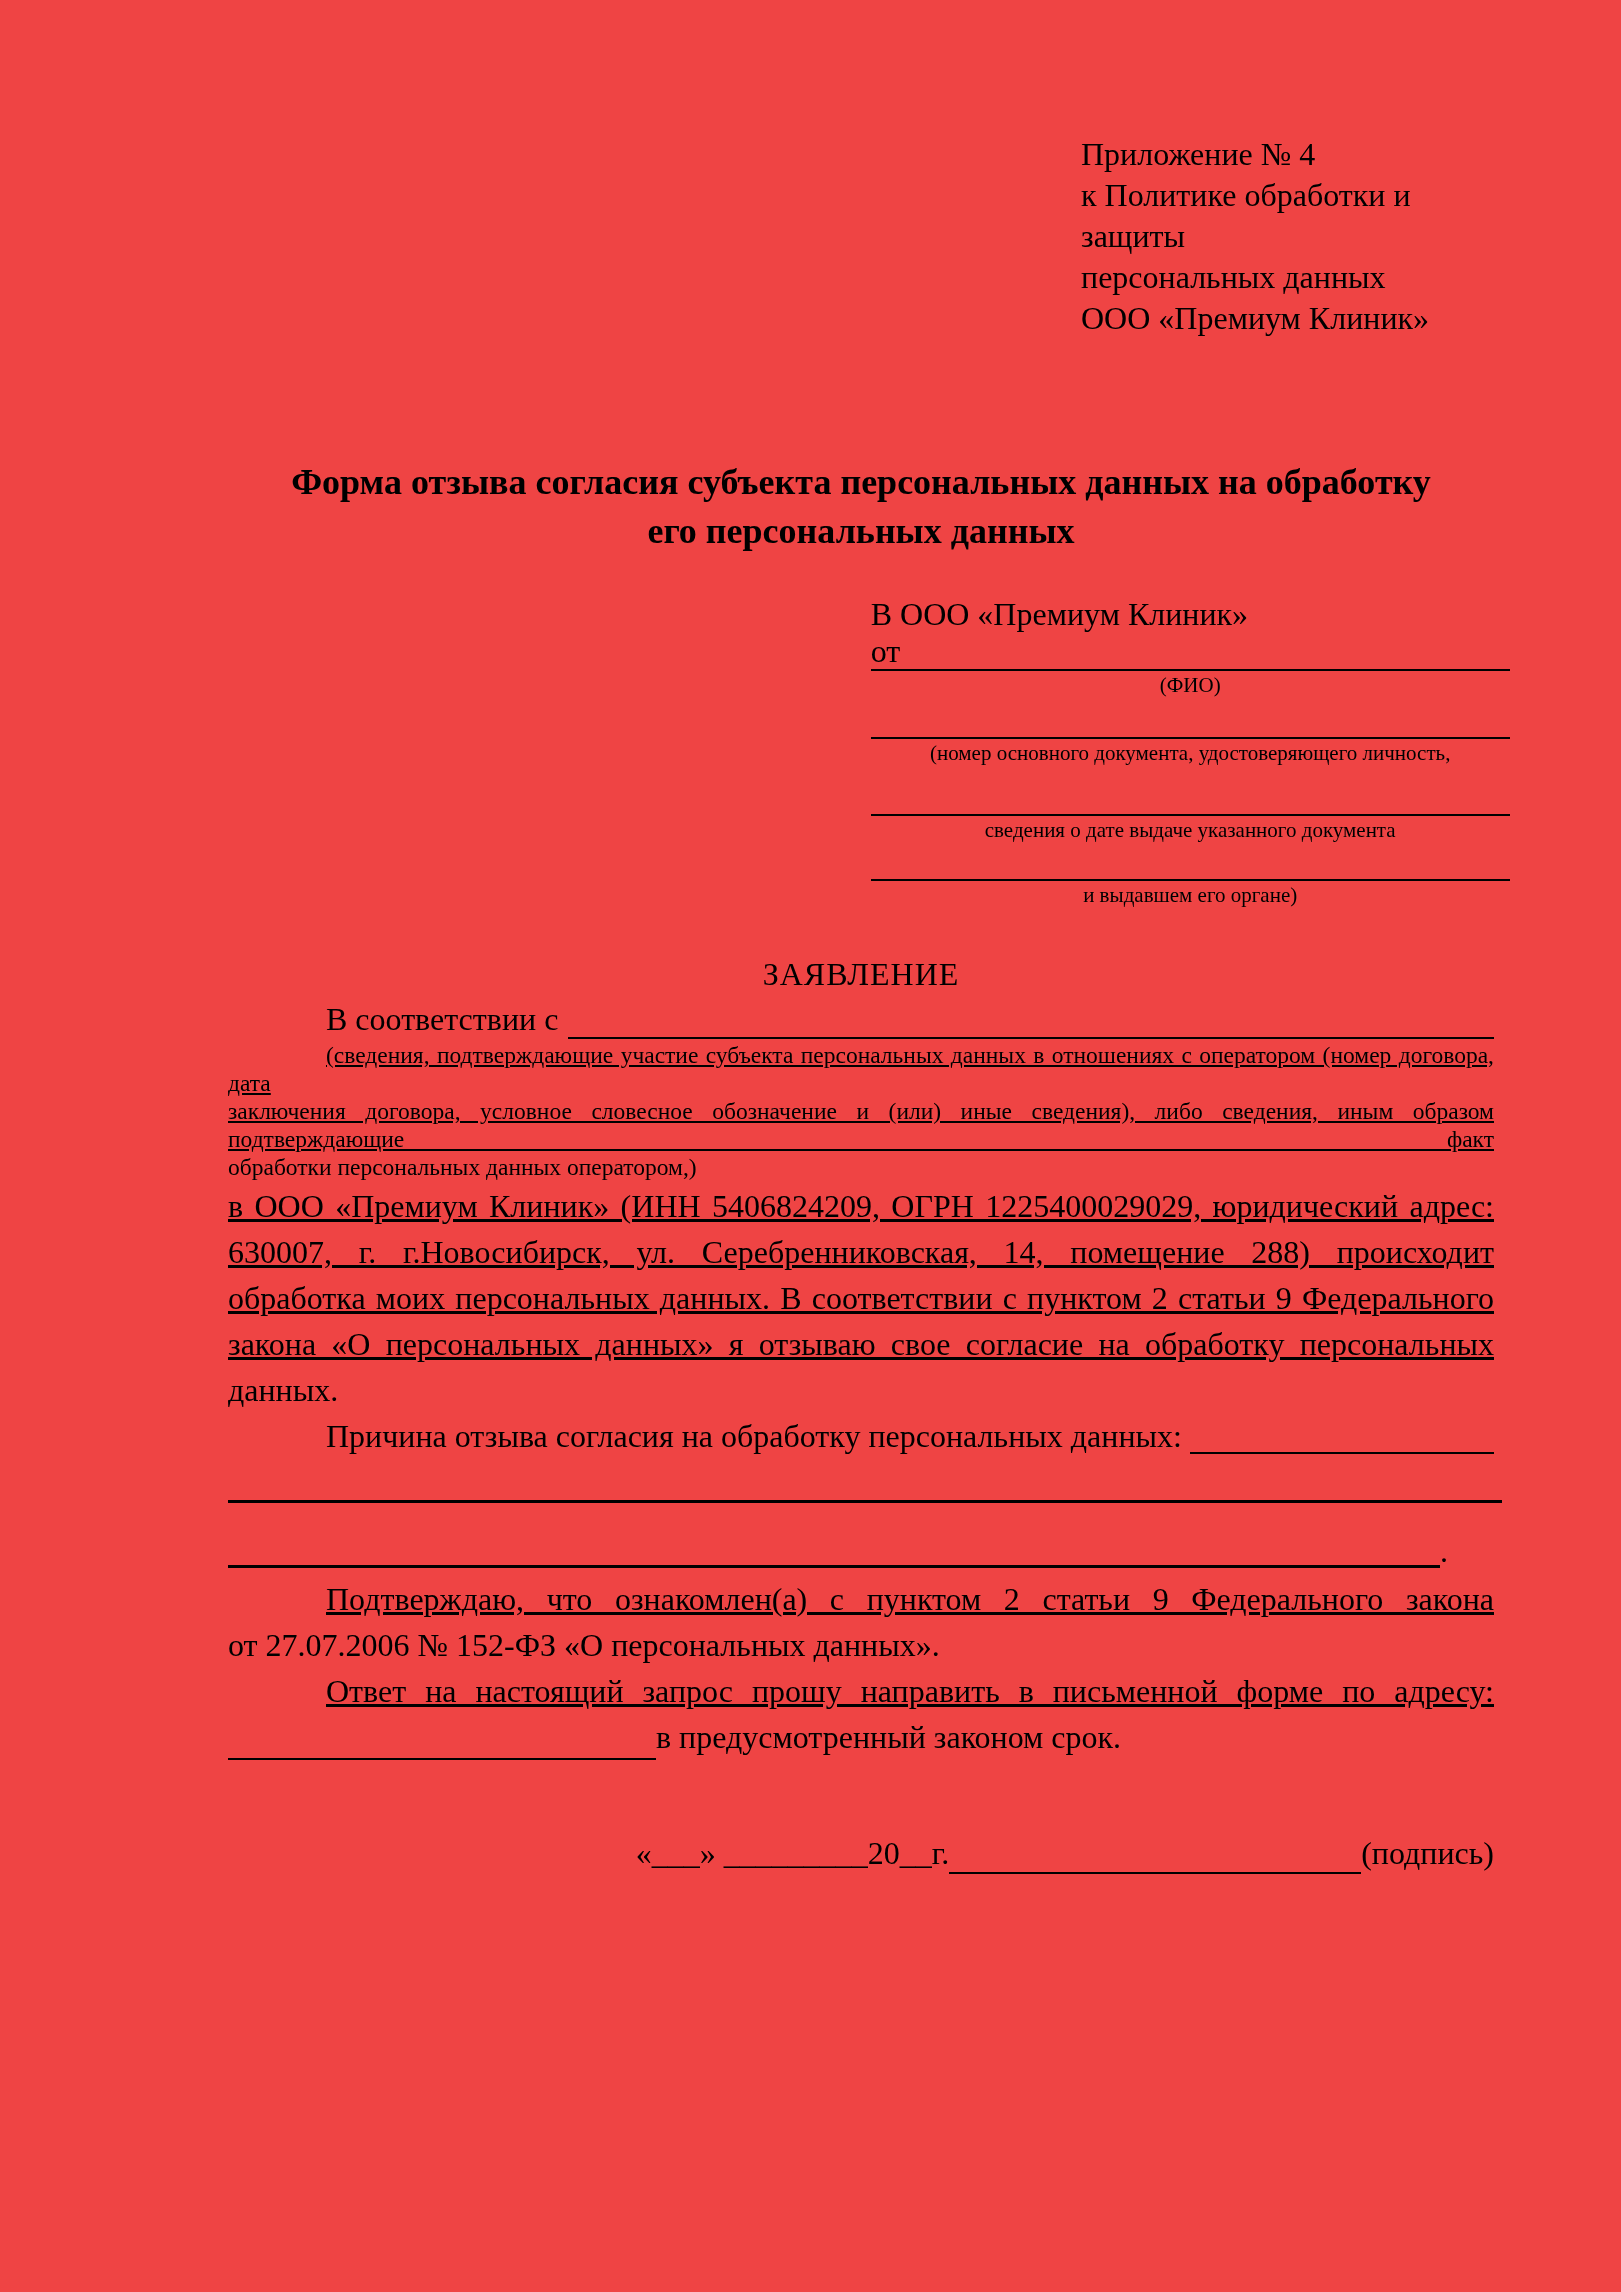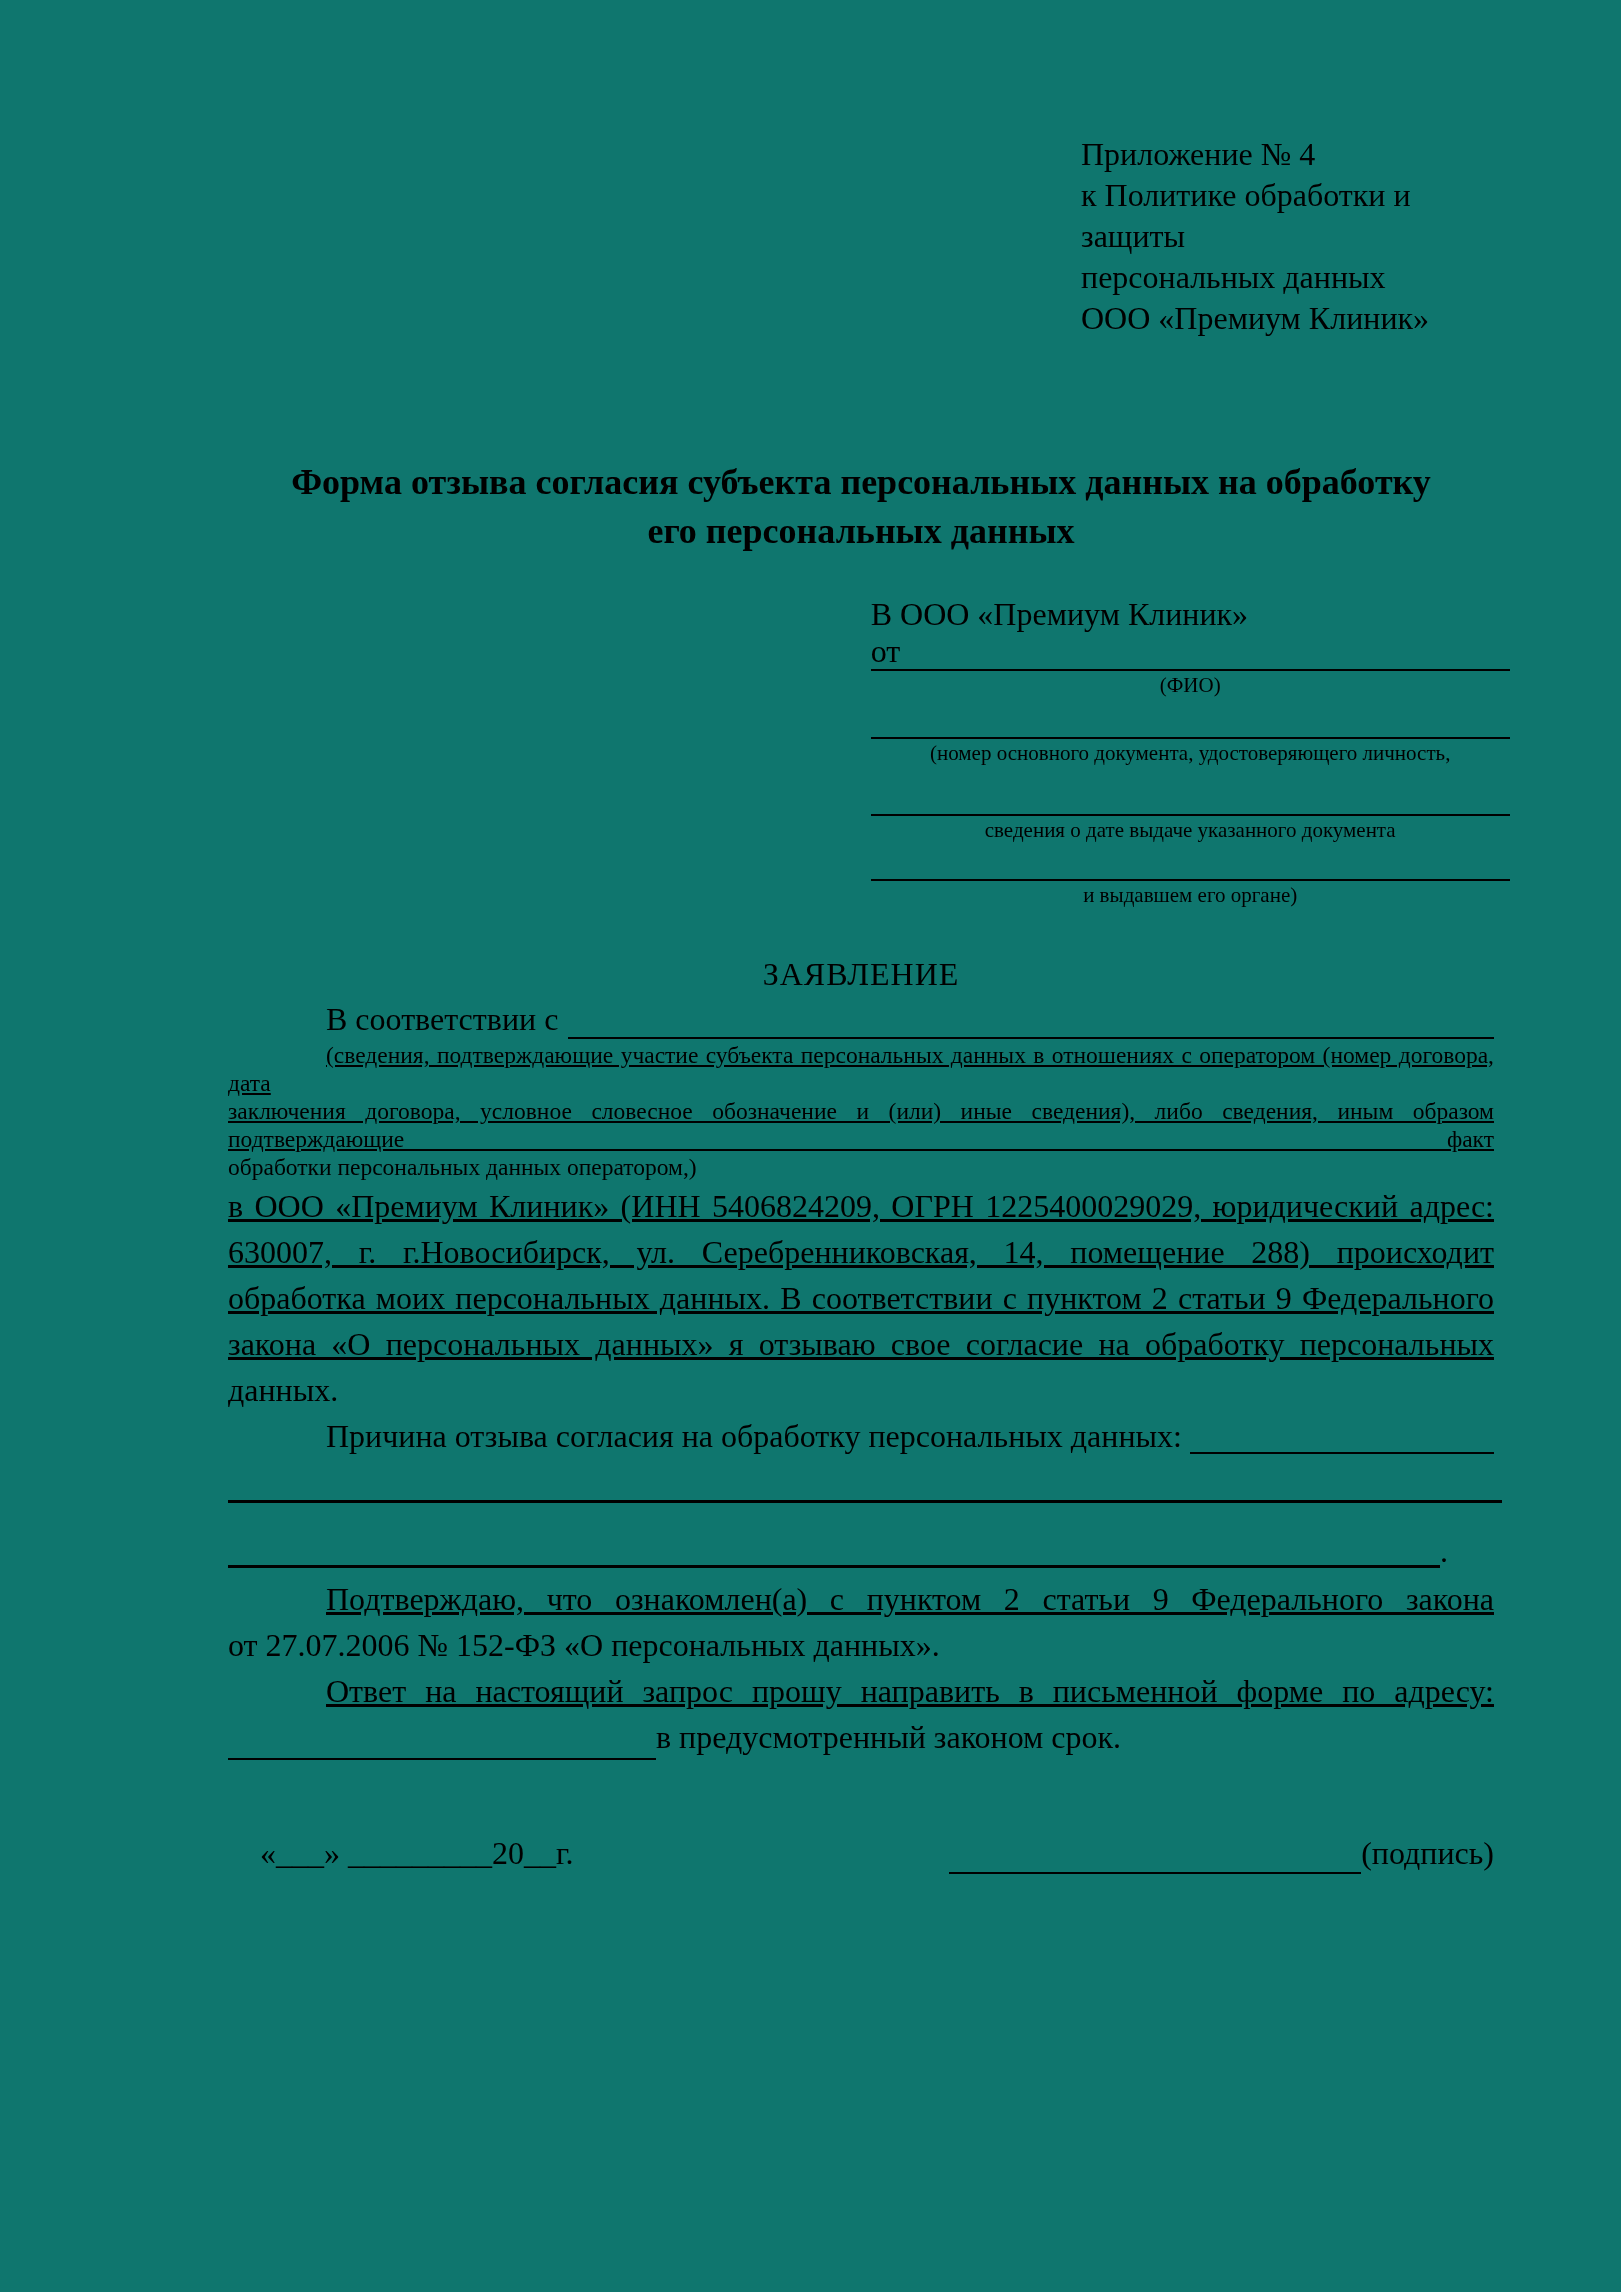--- a/index.html
+++ b/index.html
@@ -1,19 +1,19 @@
 <!DOCTYPE html>
 <html><head>
 <meta charset="utf-8">
 <style>
   html,body{margin:0;padding:0;background:#ffffff;}
   .page{
     position:relative;
     width:1621px;height:2293px;
-    background:#0f766e;color:#000000;
+    background:#ef4444;color:#000000;
     font-family:"Liberation Serif","DejaVu Serif",serif;
     font-size:32px;
     box-sizing:border-box;
     padding:134px 127px 0 228px;
     overflow:hidden;
   }
   .header-block{margin-left:853px;line-height:41px;}
   .doc-title{margin-top:119px;font-weight:bold;font-size:36px;line-height:49px;text-align:center;}
   .addressee{width:639px;margin-left:auto;margin-right:-15.7px;margin-top:39px;}
   .addr-to{line-height:39px;}
@@ -34,21 +34,21 @@
   .body-par{line-height:46px;margin-top:2px;}
   .reason{display:flex;align-items:center;line-height:46px;padding-left:98px;}
   .reason .lead{white-space:nowrap;padding-right:7.8px;}
   .blank-line{border-bottom:3.9px solid #000;height:0;margin-top:41px;margin-right:-7.8px;}
   .blank-row{display:flex;align-items:flex-end;margin-top:32px;line-height:33px;}
   .blank-row .fill{width:1212px;border-bottom:3.9px solid #000;height:29px;}
   .confirm{margin-top:7.8px;line-height:46px;}
   .reply1{line-height:46px;margin-top:0;}
   .reply2{display:flex;align-items:flex-end;line-height:46px;text-align:right;}
   .reply2 .fill{width:428px;border-bottom:2.9px solid #000;height:39px;flex:0 0 auto;}
-  .sign-row{display:flex;justify-content:space-between;align-items:flex-end;margin-top:73px;line-height:41px;margin-left:32px;}
+  .sign-row{display:flex;justify-content:flex-end;align-items:flex-end;margin-top:73px;line-height:41px;margin-left:32px;}
   .sign-right{display:flex;align-items:flex-end;}
   .sign-right .fill{width:412px;border-bottom:2.9px solid #000;height:35px;}
 </style>
 </head>
 <body>
 
 <div class="page">
 
   <div class="header-block">
     <div>Приложение № 4</div>

